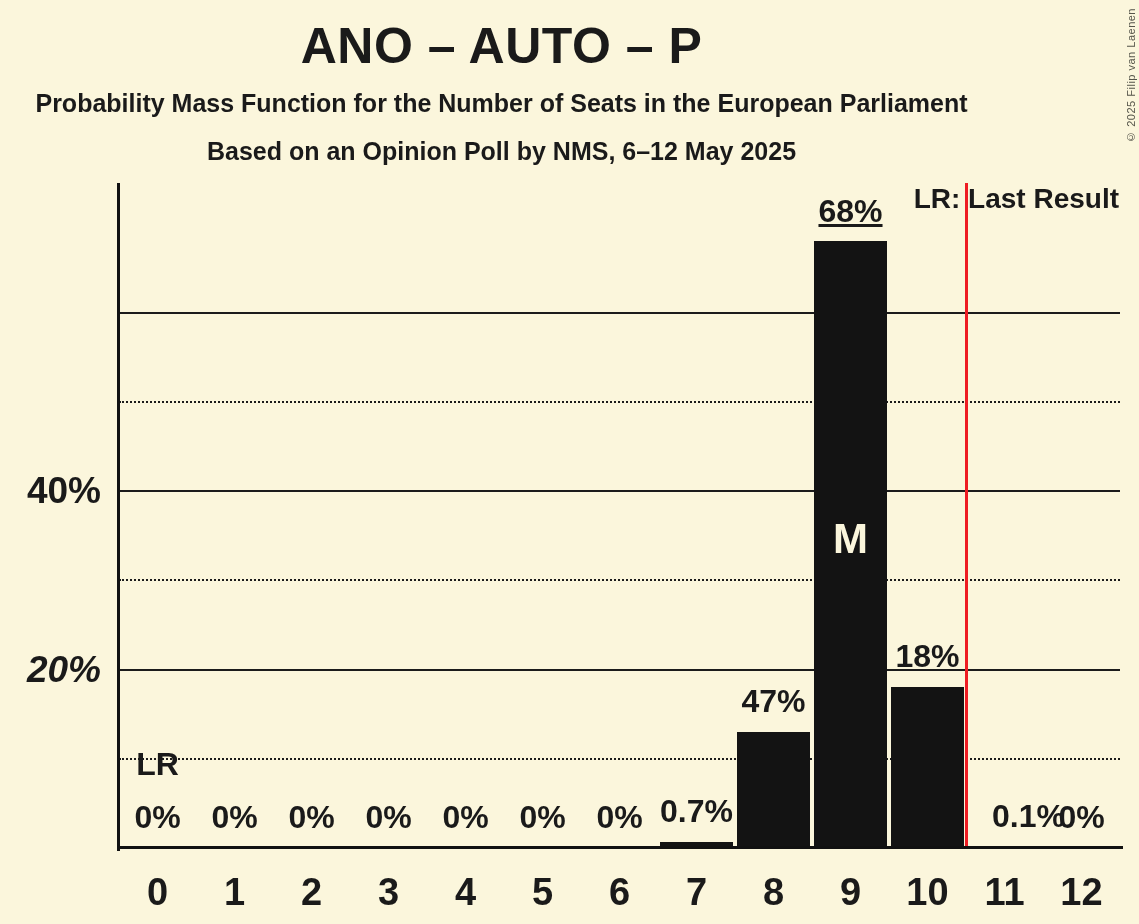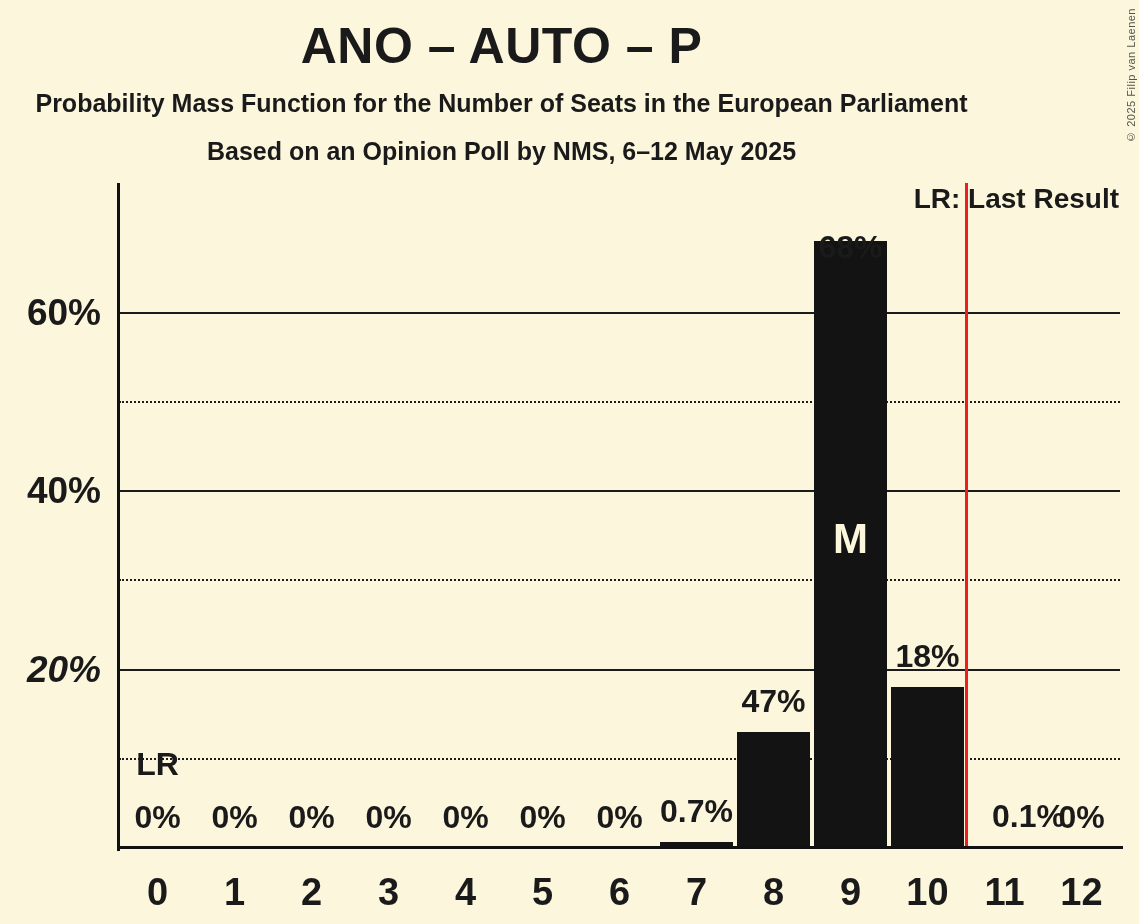--- a/index.html
+++ b/index.html
@@ -67,21 +67,20 @@
 
 <div id="copyright">© 2025 Filip van Laenen</div>
 
 <div id="legend">
   <div class="legend-row">LR: Last Result</div>
 </div>
 
 <div id="ylabels">
     <div class="ylab" style="bottom: 156.4px; font-style: italic;">20%</div>
     <div class="ylab" style="bottom: 334.8px;">40%</div>
-    <div class="ylab" style="bottom: 513.2px;">60%</div>
   </div>
 <div id="plot">
     <div class="grid minor" style="bottom: 88.2px;"></div>
     <div class="grid minor" style="bottom: 266.6px;"></div>
     <div class="grid minor" style="bottom: 445px;"></div>
     <div class="grid major" style="bottom: 177.4px;"></div>
     <div class="grid major" style="bottom: 355.8px;"></div>
     <div class="grid major" style="bottom: 534.2px;"></div>
     <div class="bar" style="left: 541px; height: 6.244px; background: rgb(19, 19, 19);"></div>
     <div class="bar" style="left: 618px; height: 115.96px; background: rgb(19, 19, 19);"></div>
@@ -91,21 +90,21 @@
     <div id="lr-line" style="left: 845.5px; background: rgb(238, 28, 35);"></div>
     <div class="vlabel" style="left: 38.5px; bottom: 12px;">0%</div>
     <div class="vlabel" style="left: 115.5px; bottom: 12px;">0%</div>
     <div class="vlabel" style="left: 192.5px; bottom: 12px;">0%</div>
     <div class="vlabel" style="left: 269.5px; bottom: 12px;">0%</div>
     <div class="vlabel" style="left: 346.5px; bottom: 12px;">0%</div>
     <div class="vlabel" style="left: 423.5px; bottom: 12px;">0%</div>
     <div class="vlabel" style="left: 500.5px; bottom: 12px;">0%</div>
     <div class="vlabel" style="left: 577.5px; bottom: 18.244px;">0.7%</div>
     <div class="vlabel" style="left: 654.5px; bottom: 127.96px;">47%</div>
-    <div class="vlabel" style="left: 731.5px; bottom: 582px;">68%</div>
+    <div class="vlabel" style="left: 731.5px; bottom: 618px; text-decoration: underline;">68%</div>
     <div class="vlabel" style="left: 808.5px; bottom: 172.56px;">18%</div>
     <div class="vlabel" style="left: 885.5px; bottom: 12.892px; padding-left: 48px;">0.1%</div>
     <div class="vlabel" style="left: 962.5px; bottom: 12px;">0%</div>
     <div class="marker-m" style="left: 731.5px; bottom: 285px; color: rgb(251, 246, 220);">M</div>
     <div class="marker-lr" style="left: 38.5px; bottom: 64px;">LR</div>
   </div>
 <div id="yaxis"></div>
 <div id="xaxis"></div>
 <div id="xlabels">
     <div class="xlab" style="left: 38.5px; top: 4px;">0</div>

